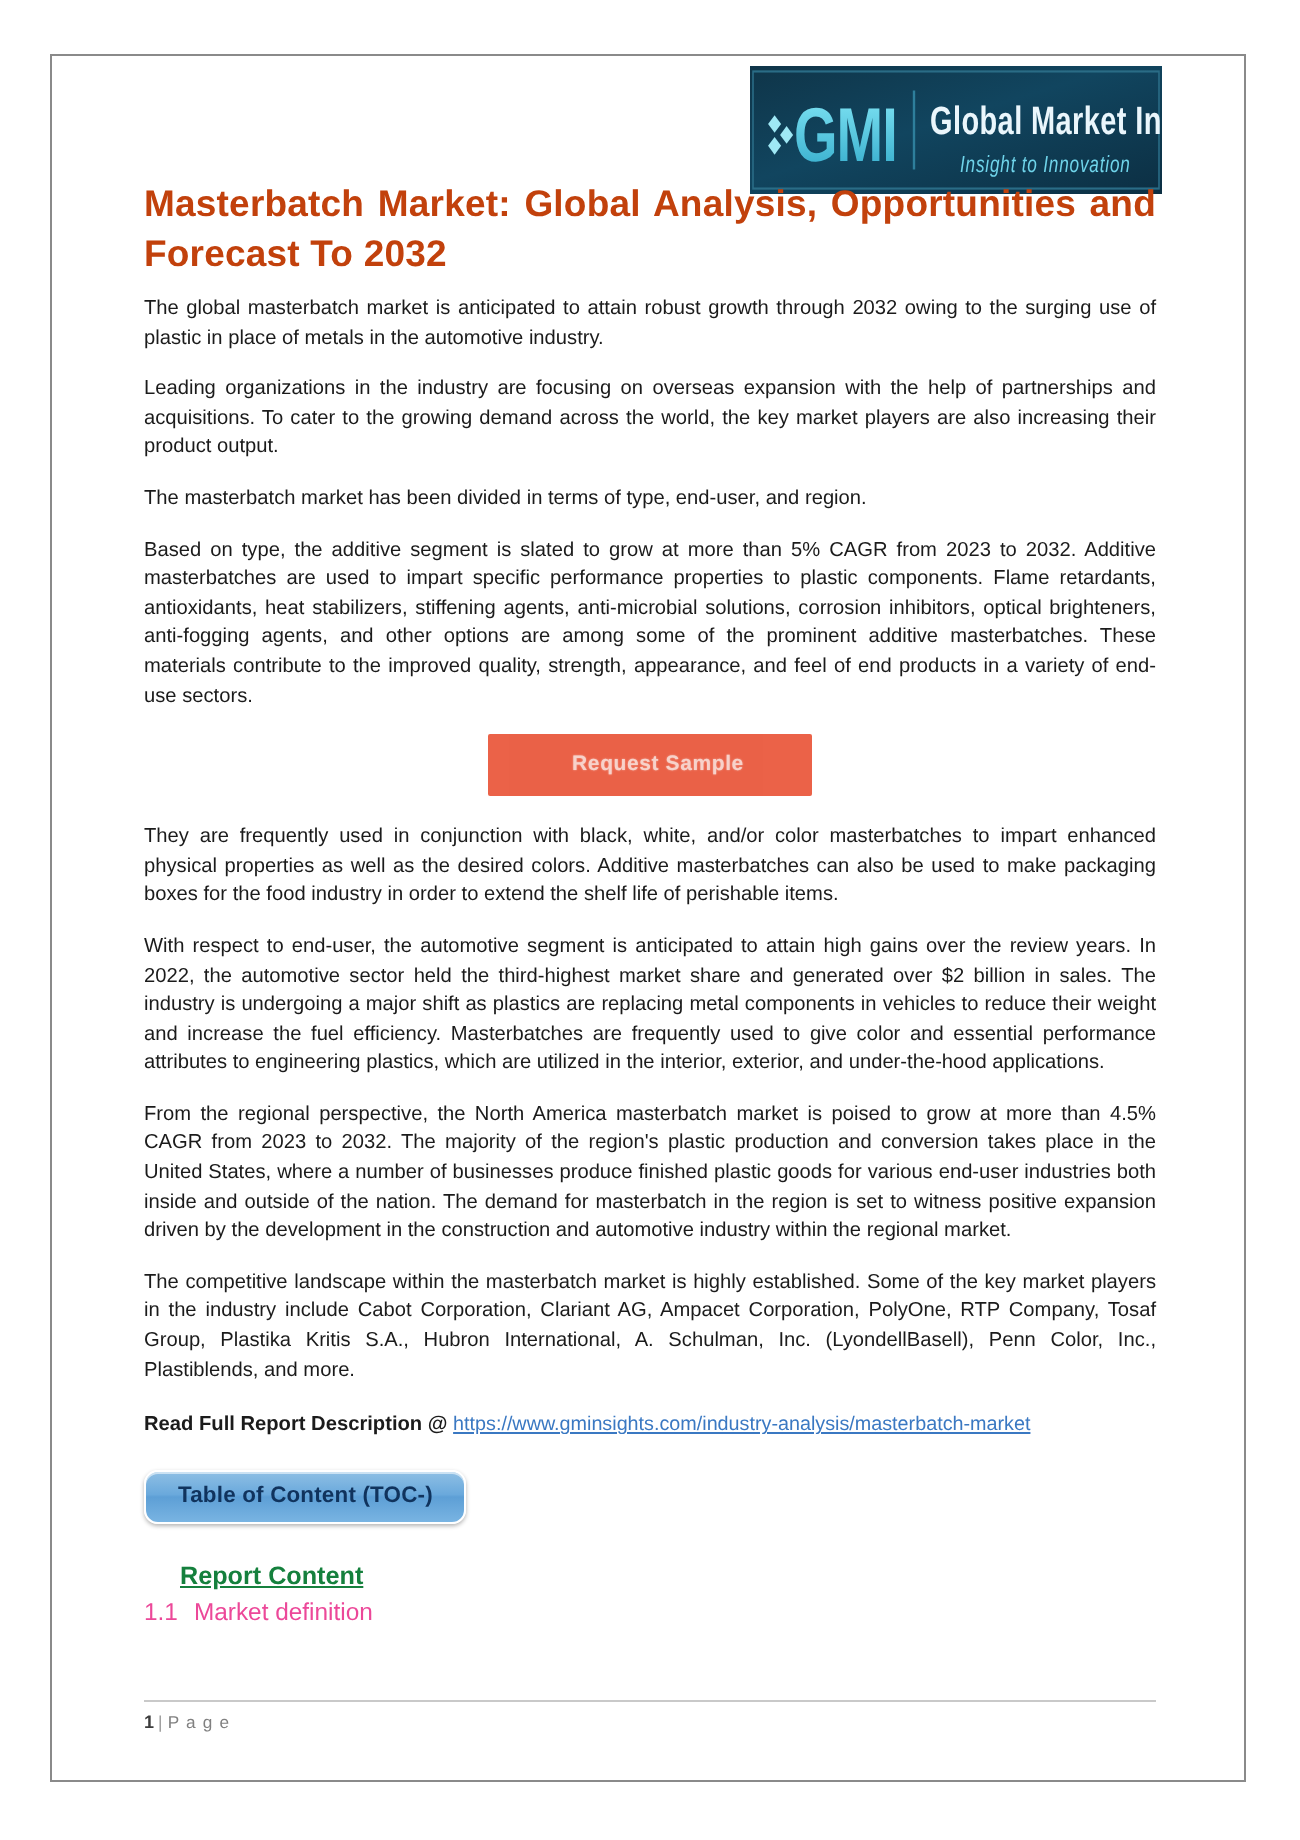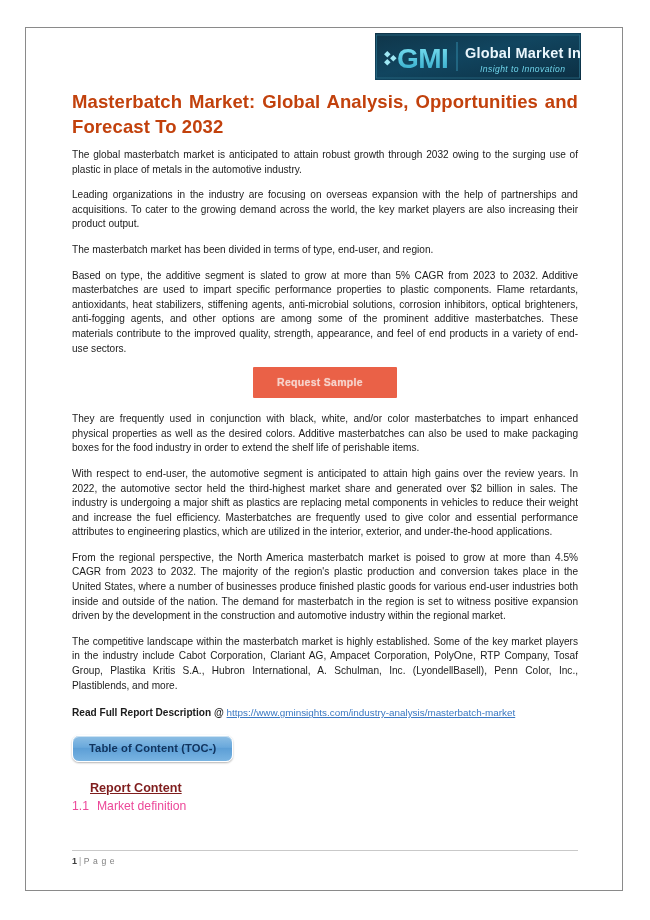--- a/index.html
+++ b/index.html
@@ -33,21 +33,21 @@
     width: 506px;
     height: 100%;
   }
 
   
   .logo-wrap {
     position: absolute;
     right: -3px;
     top: 5px;
     width: 206px;
-    height: 47px;
+    height: 64px;
   }
   .logo {
     width: 100%;
     height: 100%;
     display: block;
   }
 
   
   .doc-title {
     position: absolute;
@@ -86,21 +86,21 @@
     margin: 9px 0 14px 0;
     text-align: center;
   }
   .btn-request {
     display: inline-block;
     background: #e9563a;
     color: #f7cfc6;
     font-size: 10.5px;
     font-weight: bold;
     letter-spacing: 0.3px;
-    padding: 9px 34px 10px 24px;
+    padding: 9px 34px 10px 42px;
     border: 0;
     border-radius: 1px;
     font-family: "Liberation Sans", sans-serif;
     text-shadow: 0 0 1px rgba(255,255,255,0.5);
     opacity: 0.93;
   }
 
   
   .link-line {
     margin: 13px 0 0 0;
@@ -133,21 +133,21 @@
     box-shadow: 0 1px 2px rgba(0,0,0,0.30), inset 0 1px 0 rgba(255,255,255,0.55);
     font-family: "Liberation Sans", sans-serif;
     letter-spacing: 0.1px;
   }
 
   
   .report-head {
     margin: 19px 0 0 0;
     font-size: 12.6px;
     font-weight: bold;
-    color: #7f1d1d;
+    color: #15803d;
     text-decoration: underline;
     font-family: "Liberation Sans", sans-serif;
     padding-left: 18px;
   }
   .chapter-head {
     margin: 3px 0 0 0;
     font-size: 12.6px;
     font-weight: bold;
     color: #1b1b1b;
     font-family: "Liberation Sans", sans-serif;

